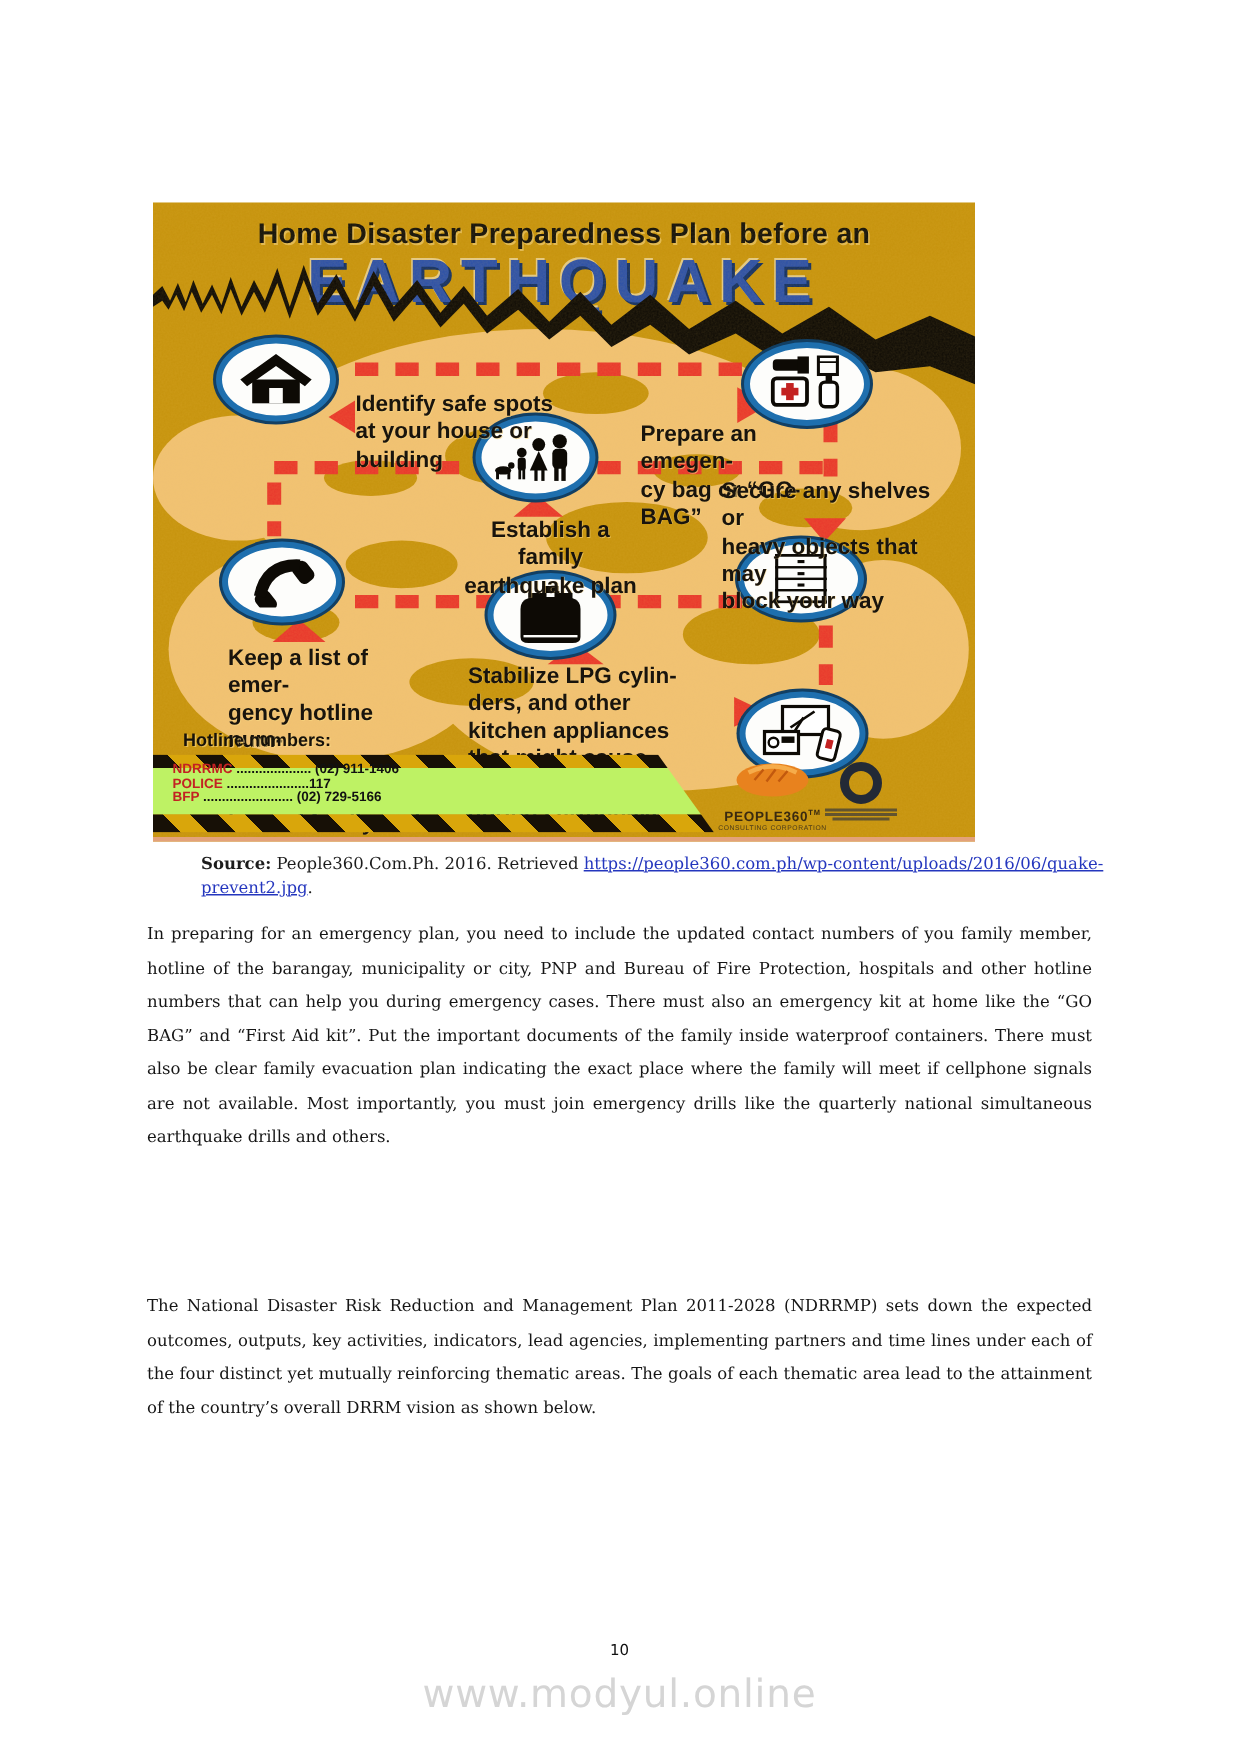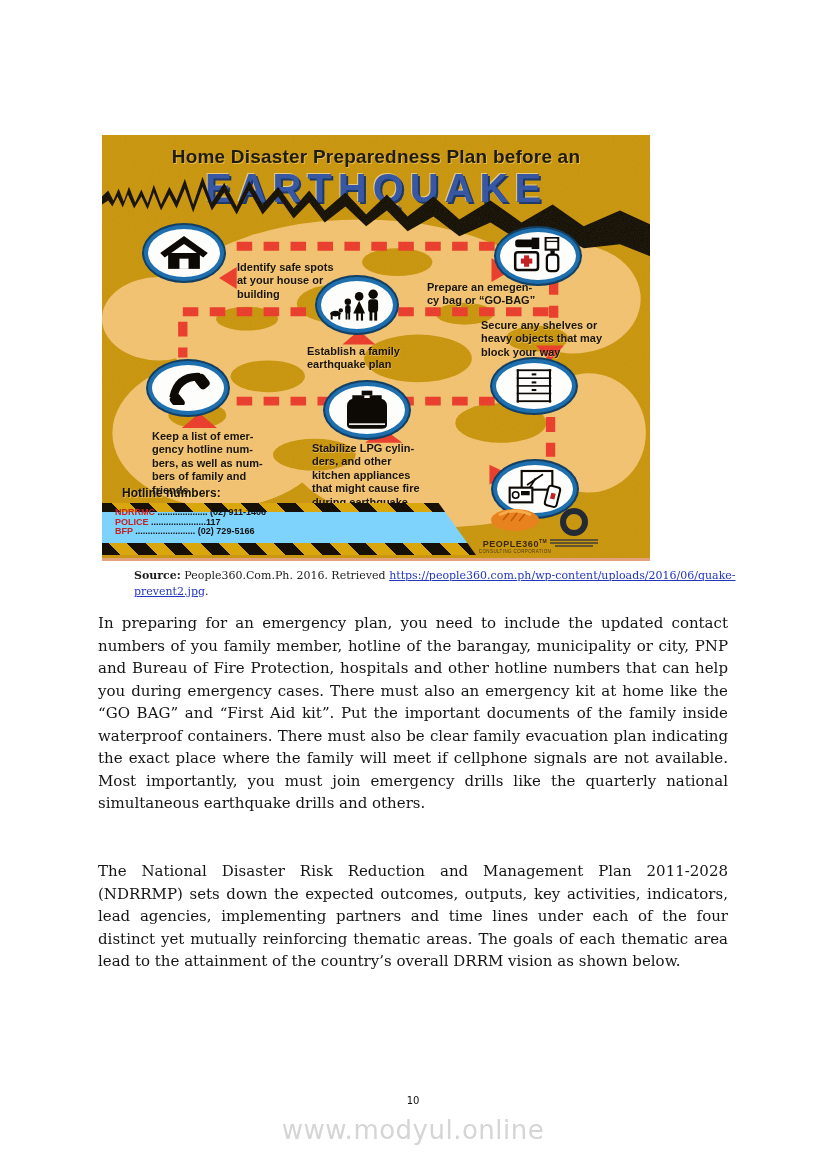--- a/index.html
+++ b/index.html
@@ -26,36 +26,36 @@
     font-size:40px; font-weight:bold; color:#2B50A8; letter-spacing:6px;
     text-shadow:2px 2px 0 #123066, -1px -1px 0 rgba(255,255,255,.5);
     transform:scaleY(1.02);
   }
   .ig-circle {
     position:absolute; background:#fdfdfb; border:4px solid #1E6FAE;
     border-radius:50%; box-shadow:0 0 0 2px #123F63;
     display:flex; align-items:center; justify-content:center;
   }
   .ig-cap {
-    position:absolute; font-size:11px; font-weight:bold; line-height:1.22;
+    position:absolute; font-size:15px; font-weight:bold; line-height:1.22;
     color:#19140d; white-space:pre-line;
     text-shadow:.5px .5px 0 rgba(250,215,130,.6);
   }
   .ig-hotline-title {
     position:absolute; left:20px; top:351px; font-size:12px; font-weight:bold;
     color:#16120a; text-shadow:1px 1px 0 rgba(250,215,130,.6);
   }
   .hotline-banner {
     position:absolute; left:0; top:368px; width:374px; height:52px;
     clip-path:polygon(0 0, 90% 0, 100% 100%, 0 100%);
   }
   .hz { height:9px; background:repeating-linear-gradient(45deg,#171006 0 13px,#D9A60B 13px 26px); }
   .hz.bottom { height:12px; }
   .hotline-white {
-    height:31px; background:#7dd3fc; display:flex; align-items:center;
+    height:31px; background:#bef264; display:flex; align-items:center;
     padding:2px 0 12px 13px; gap:14px;
   }
   .hl-col { display:flex; flex-direction:column; justify-content:center; }
   .hl-row { font-size:9px; font-weight:bold; line-height:9.5px; color:#111; white-space:pre; }
   .hl-label { color:#C32222; }
   .hl-col2 { margin-left:14px; }
   .p360 { position:absolute; left:370px; top:372px; width:86px; text-align:center; }
   .p360-word { font-size:9px; font-weight:bold; color:#3A2A10; letter-spacing:.5px; line-height:9px;}
   .p360-tm { font-size:5px; vertical-align:super; }
   .p360-sub { font-size:4.5px; color:#4a3a18; letter-spacing:.4px; }
@@ -68,21 +68,21 @@
   .source {
     position:absolute; left:98px; top:568px; width:616px;
     font-family:"DejaVu Serif", serif; font-size:11px; line-height:15.5px;
     color:#1c1c1c;
     margin-left:36px;
   }
   .source b { font-weight:bold; }
   .source a { color:#2436BE; text-decoration:underline; overflow-wrap:anywhere; }
   .para {
     position:absolute; left:98px; width:630px;
-    font-family:"DejaVu Serif", serif; font-size:15px; line-height:22.5px;
+    font-family:"DejaVu Serif", serif; font-size:11px; line-height:22.5px;
     color:#151515; text-align:justify;
   }
   .para1 { top:612px; }
   .para2 { top:860px; }
   .page-number {
     position:absolute; left:0; top:1095px; width:100%; text-align:center;
     font-size:10px; color:#111; font-family:"DejaVu Sans", sans-serif;
   }
   .watermark {
     position:absolute; left:0; top:1115px; width:100%; text-align:center;
@@ -257,21 +257,21 @@
           <rect x="32.5" y="18" width="3.4" height="4.5" fill="#C32222"></rect>
         </g>
       </svg>
     </div>
 
     <div class="ig-cap" style="left:135px; top:126px; width:135px;">Identify safe spots
 at your house or
 building</div>
     <div class="ig-cap" style="left:325px; top:146px; width:130px;">Prepare an emegen-
 cy bag or “GO-BAG”</div>
-    <div class="ig-cap" style="left:205px; top:210px; width:120px; text-align:left;">Establish a family
+    <div class="ig-cap" style="left:205px; top:210px; width:120px; text-align:center;">Establish a family
 earthquake plan</div>
     <div class="ig-cap" style="left:50px; top:295px; width:135px;">Keep a list of emer-
 gency hotline num-
 bers, as well as num-
 bers of family and
 friends</div>
     <div class="ig-cap" style="left:379px; top:184px; width:150px;">Secure any shelves or
 heavy objects that may
 block your way</div>
     <div class="ig-cap" style="left:210px; top:307px; width:140px;">Stabilize LPG cylin-

